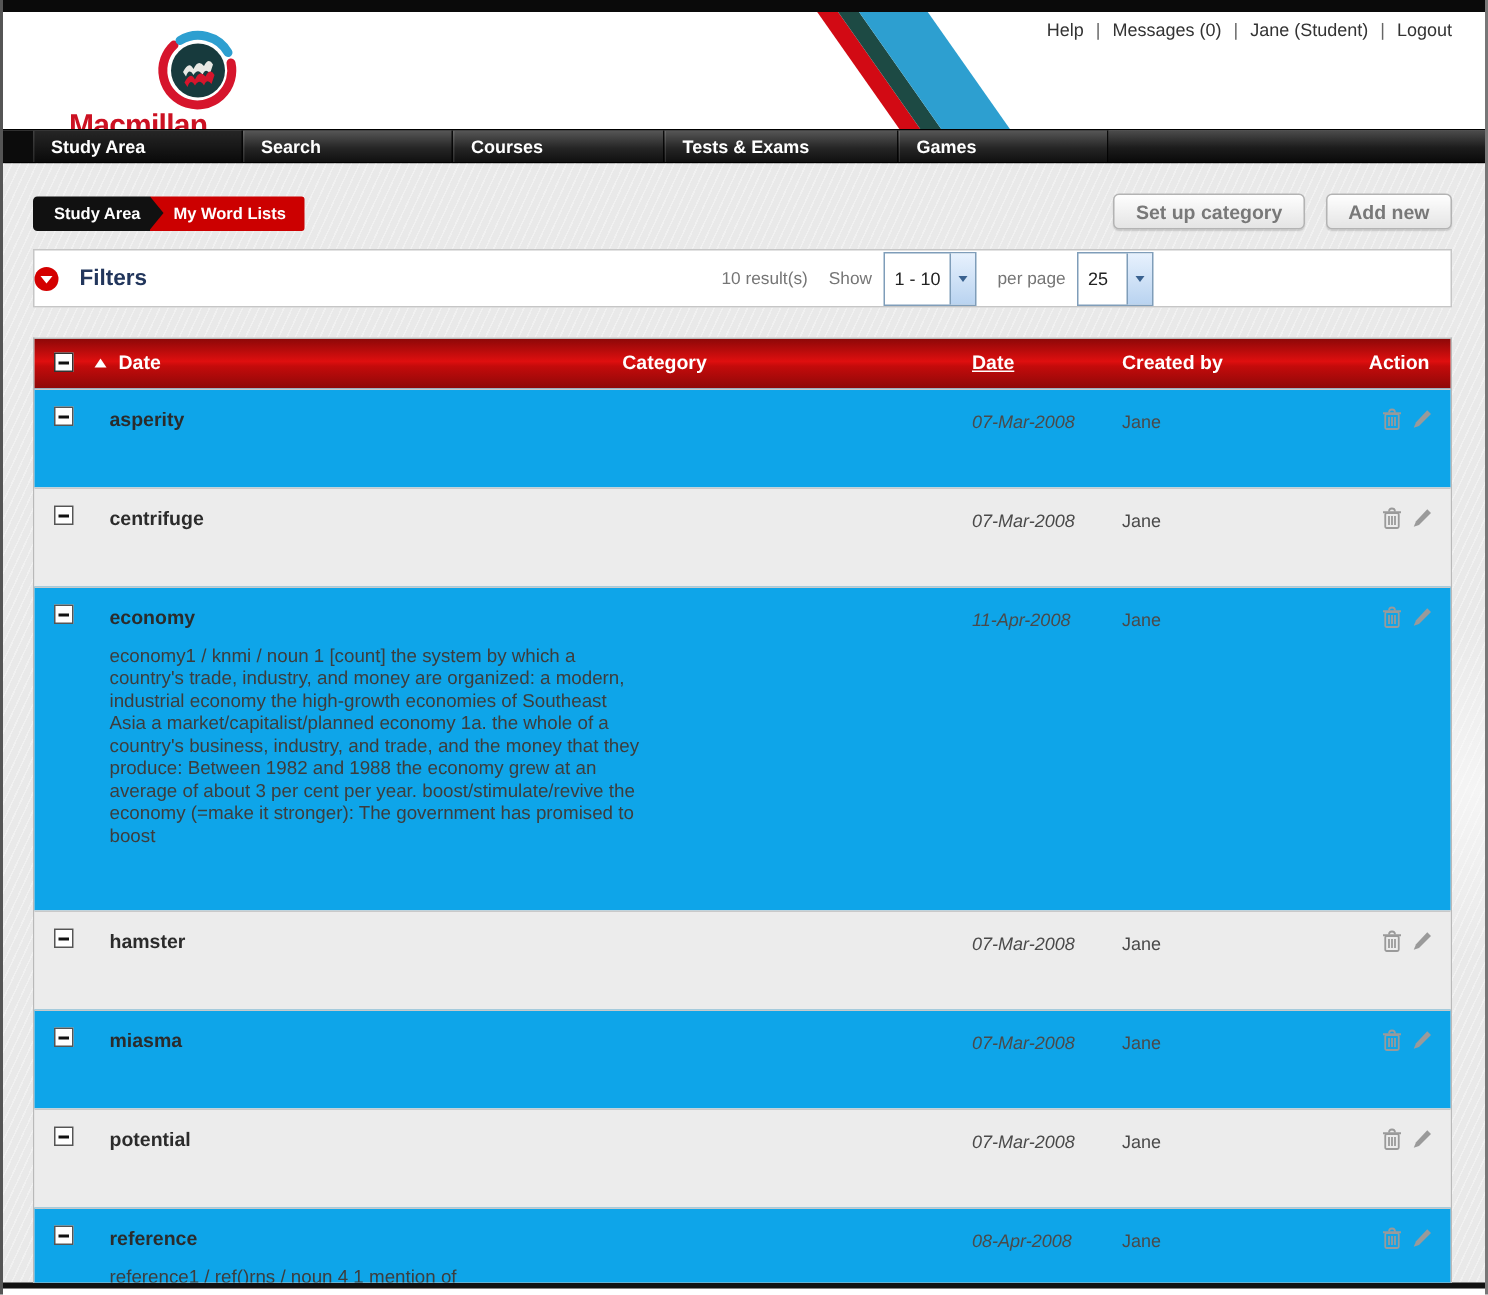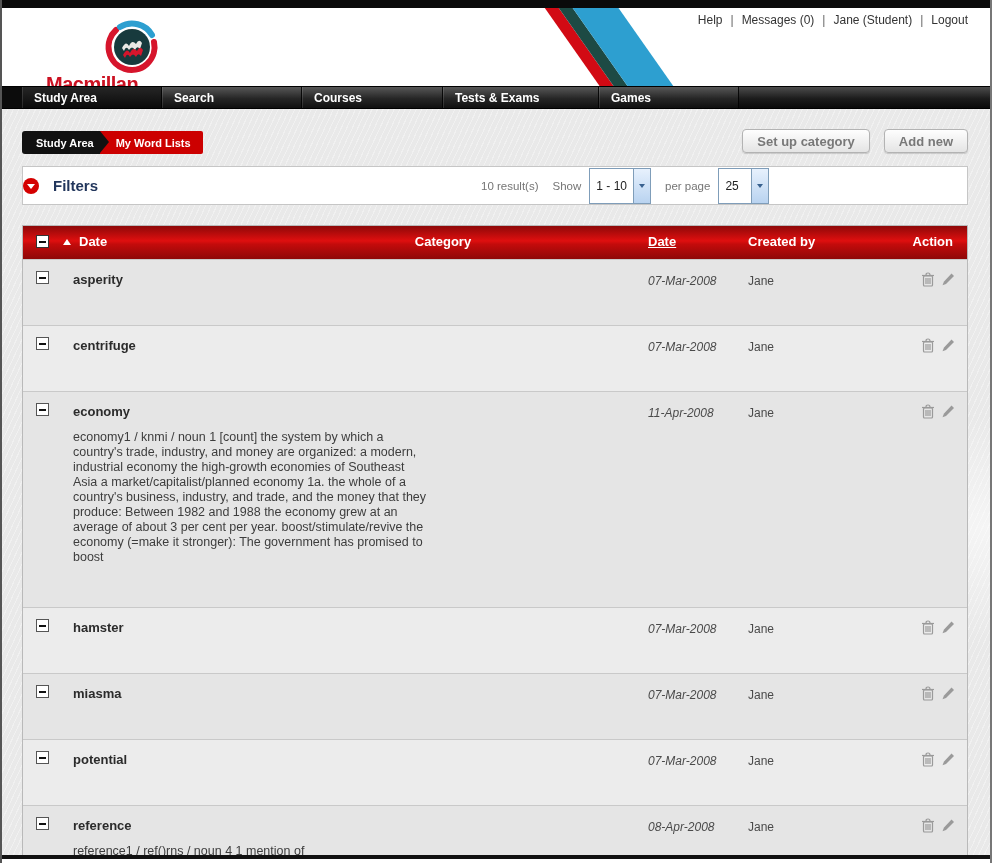--- a/index.html
+++ b/index.html
@@ -70,21 +70,21 @@
   .thead{position:relative;height:33px;background:linear-gradient(#8e0808,#df0f0f 45%,#c40b0b 55%,#8e0808);
          color:#fff;font-size:13px;font-weight:bold;}
   .thead .h-word{position:absolute;left:56px;top:8px;cursor:pointer;}
   .thead .h-cat{position:absolute;left:330px;width:180px;text-align:center;top:8px;cursor:pointer;}
   .thead .h-date{position:absolute;left:625px;top:8px;cursor:pointer;text-decoration:underline;}
   .thead .h-created{position:absolute;left:725px;top:8px;cursor:pointer;}
   .thead .h-action{position:absolute;right:14px;top:8px;cursor:pointer;}
   .sort-asc{position:absolute;left:40px;top:13px;width:0;height:0;border-left:4px solid transparent;border-right:4px solid transparent;border-bottom:6px solid #fff;}
   .minusbox{position:absolute;left:13px;top:9px;width:13px;height:13px;background:#fff;border:1px solid #333;display:flex;align-items:center;justify-content:center;cursor:pointer;}
   .minusbox::after{content:"";width:7px;height:2px;background:#111;}
-  .row{position:relative;min-height:66px;background:#e5e5e5;border-top:1px solid #c9c9c9;}
+  .row{position:relative;min-height:66px;background:#0ea5e9;border-top:1px solid #c9c9c9;}
   .row:first-of-type{border-top:none;}
   .row.alt{background:#ececec;}
   .row .minusbox{top:11px;border-color:#555;}
   .r-word{position:absolute;left:50px;top:12px;font-size:13px;font-weight:bold;color:#2b2b2b;}
   .r-def{position:absolute;left:50px;top:38px;width:358px;font-size:12.5px;line-height:15px;color:#3d3d3d;}
   .r-def:empty,.r-cat:empty{display:none;}
   .row.tall{min-height:216px;}
   .row.last{min-height:120px;}
   .r-date{position:absolute;left:625px;top:14px;font-size:12px;color:#4a4a4a;font-style:italic;}
   .r-created{position:absolute;left:725px;top:14px;font-size:12px;color:#4a4a4a;}

